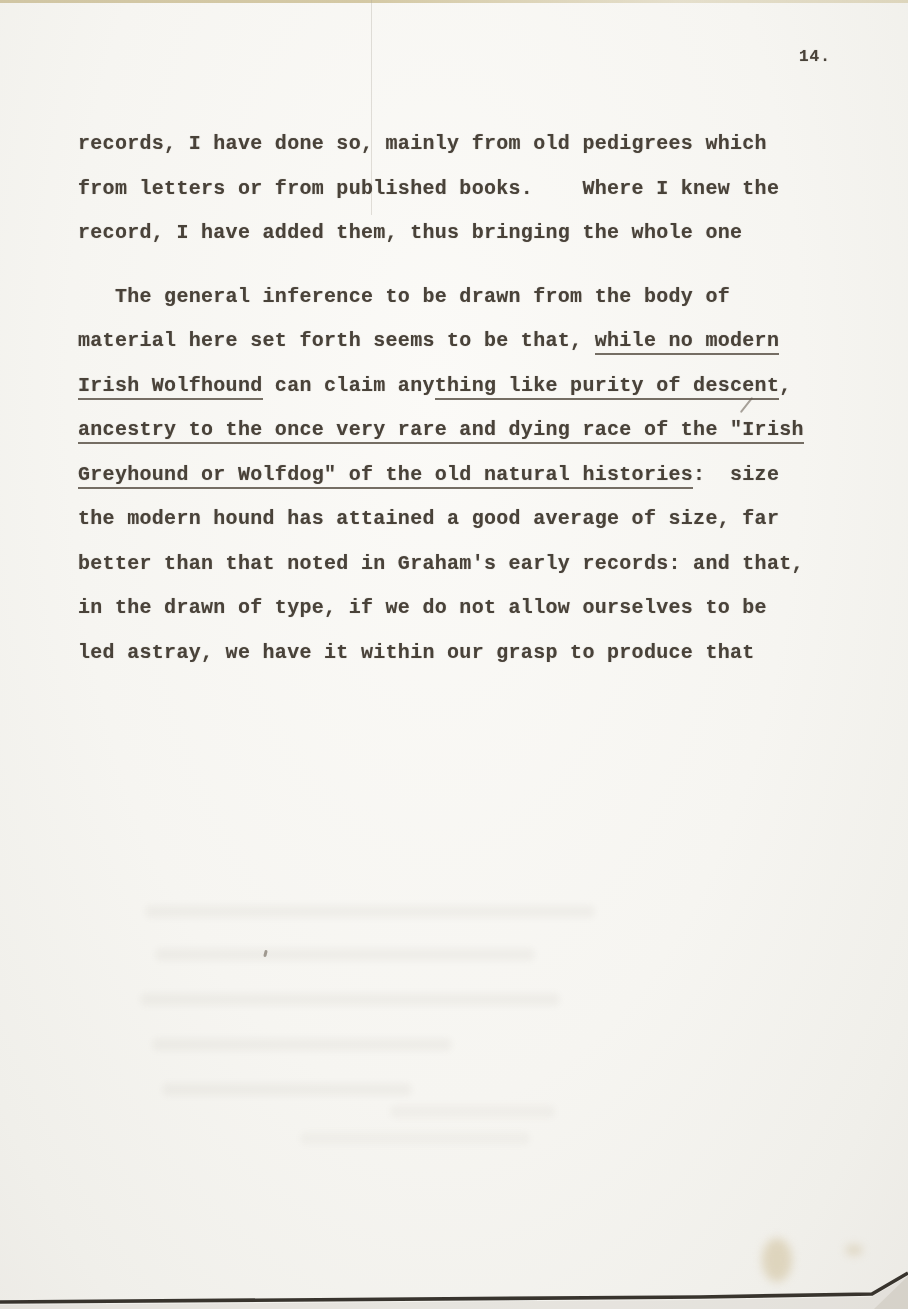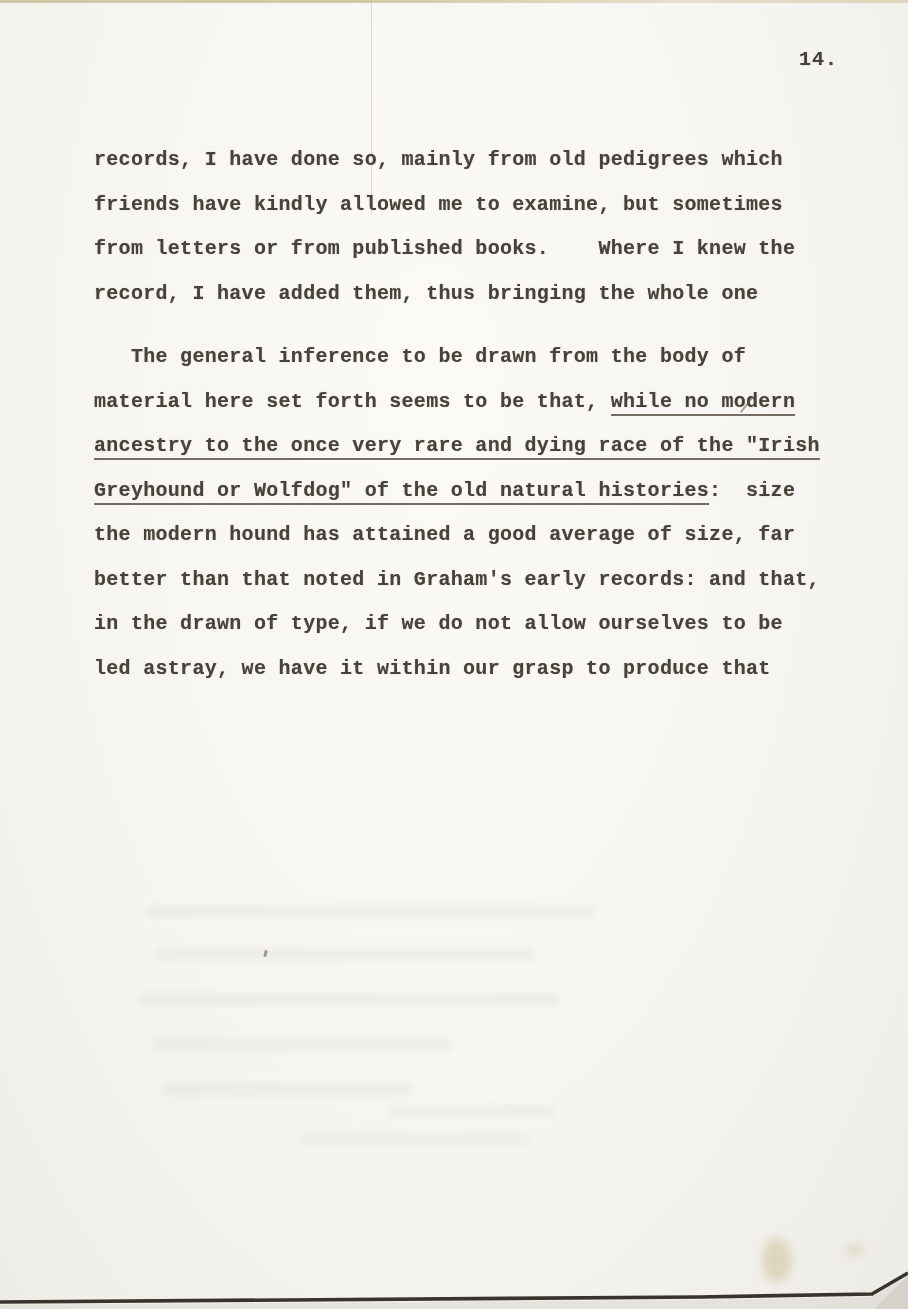--- a/index.html
+++ b/index.html
@@ -12,30 +12,30 @@
       radial-gradient(ellipse at 48% 30%, #fbfaf7 0%, #f6f5f1 55%, #f0efea 85%, #eceae5 100%);
     font-family:"Liberation Mono","DejaVu Sans Mono",monospace;
     color:#494239;
   }
   .edge-top{
     position:absolute;left:0;top:0;width:100%;height:3px;
     background:linear-gradient(90deg, rgba(205,193,156,.9) 0%, rgba(210,198,160,.95) 40%, rgba(214,204,172,.55) 75%, rgba(214,204,172,.75) 100%);
   }
   .page-number{
     position:absolute;left:799px;top:48px;
-    font-size:20px;font-weight:700;letter-spacing:1px;
+    font-size:16px;font-weight:700;letter-spacing:1px;
     text-shadow:0 0 1px rgba(73,66,57,.5);
   }
   .text-block{
     position:absolute;left:78px;top:122px;width:770px;
     font-size:20px;font-weight:700;line-height:44.5px;
     letter-spacing:.3px;
     text-shadow:0 0 1px rgba(73,66,57,.45);
   }
-  .para{margin:16px;}
+  .para{margin:0;}
   .para + .para{margin-top:19px;}
   .line{white-space:pre-wrap;}
   .u{border-bottom:2px solid rgba(84,75,64,.8);padding-bottom:1px;}
   
   .stray-mark{
     position:absolute;left:737px;top:404px;width:19px;height:2px;
     background:rgba(100,90,78,.55);transform:rotate(-52deg);border-radius:2px;
   }
   .speck{
     position:absolute;left:264px;top:950px;width:3px;height:7px;
@@ -72,27 +72,27 @@
 
 <div class="paper">
   <div class="edge-top"></div>
   <div class="crease"></div>
 
   <div class="page-number">14.</div>
 
   <div class="text-block">
       <div class="para">
         <div class="line"><span>records, I have done so, mainly from old pedigrees which</span></div>
-        <div class="line"><span>friends have kindly allowed me to examine, but sometimes</span></div>
         <div class="line"><span>from letters or from published books.    Where I knew the</span></div>
         <div class="line"><span>record, I have added them, thus bringing the whole one</span></div>
       </div>
       <div class="para">
         <div class="line"><span>   The general inference to be drawn from the body of</span></div>
         <div class="line"><span>material here set forth seems to be that, </span><span class="u">while no modern</span></div>
+        <div class="line"><span class="u">Irish Wolfhound</span><span> can claim any</span><span class="u">thing like purity of descent</span><span>,</span></div>
         <div class="line"><span class="u">ancestry to the once very rare and dying race of the "Irish</span></div>
         <div class="line"><span class="u">Greyhound or Wolfdog" of the old natural histories</span><span>:  size</span></div>
         <div class="line"><span>the modern hound has attained a good average of size, far</span></div>
         <div class="line"><span>better than that noted in Graham's early records: and that,</span></div>
         <div class="line"><span>in the drawn of type, if we do not allow ourselves to be</span></div>
         <div class="line"><span>led astray, we have it within our grasp to produce that</span></div>
       </div>
     </div>
 
   <div class="stray-mark"></div>

